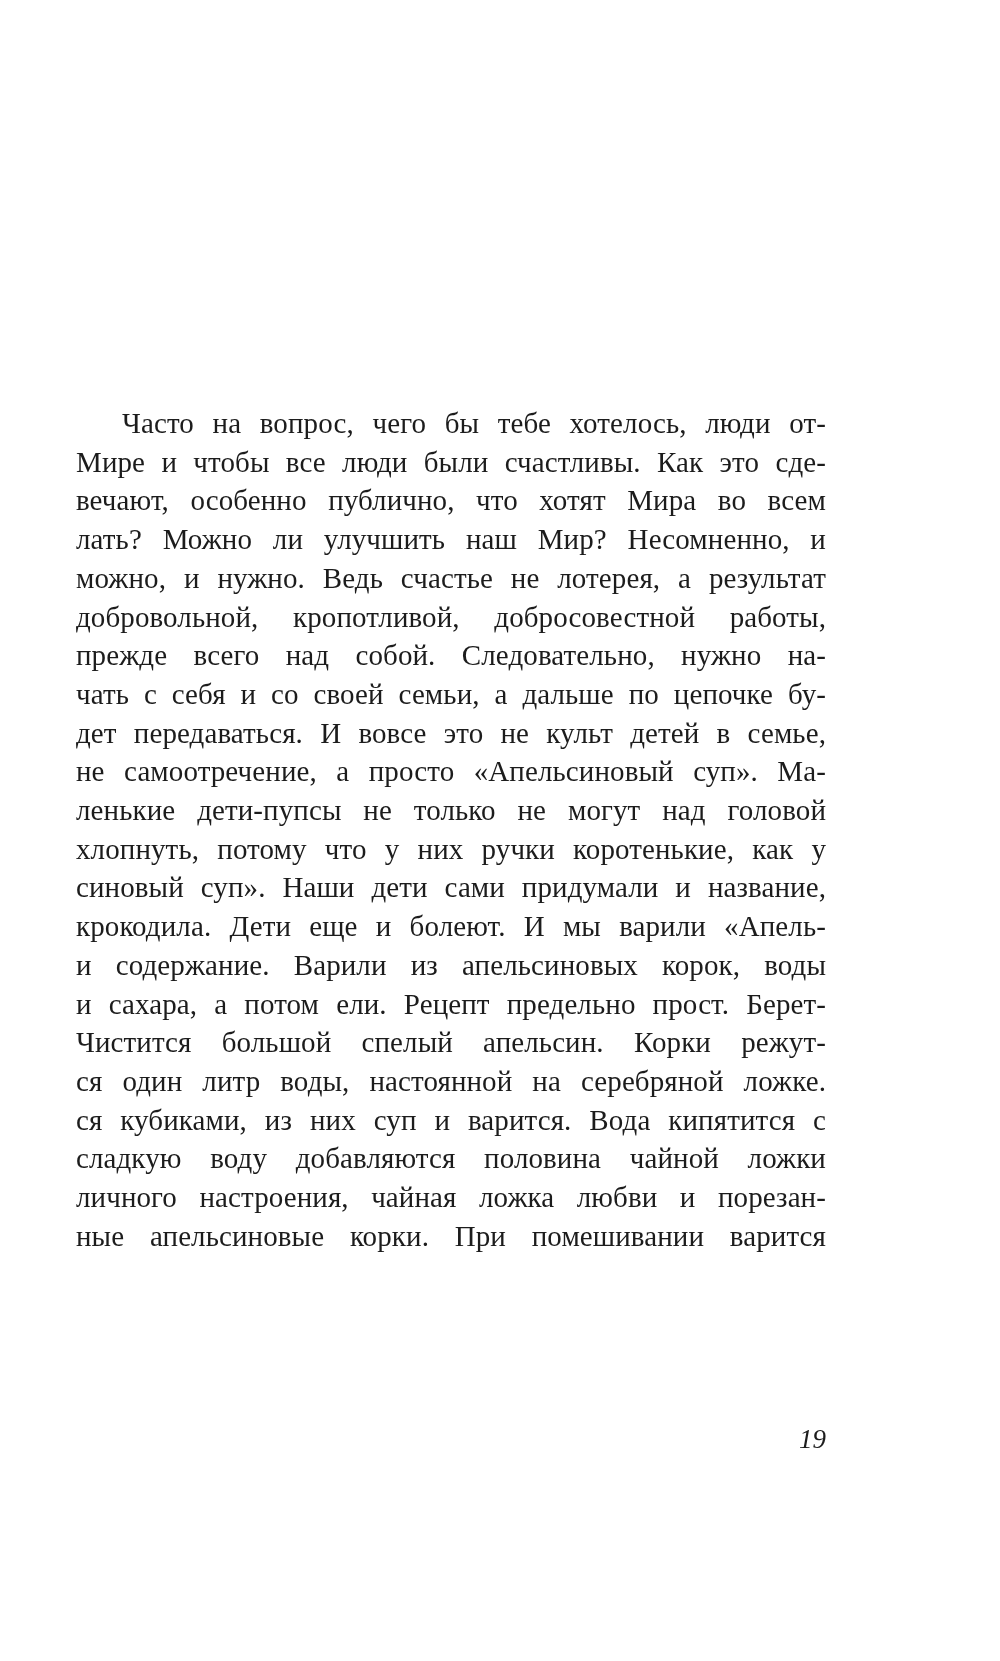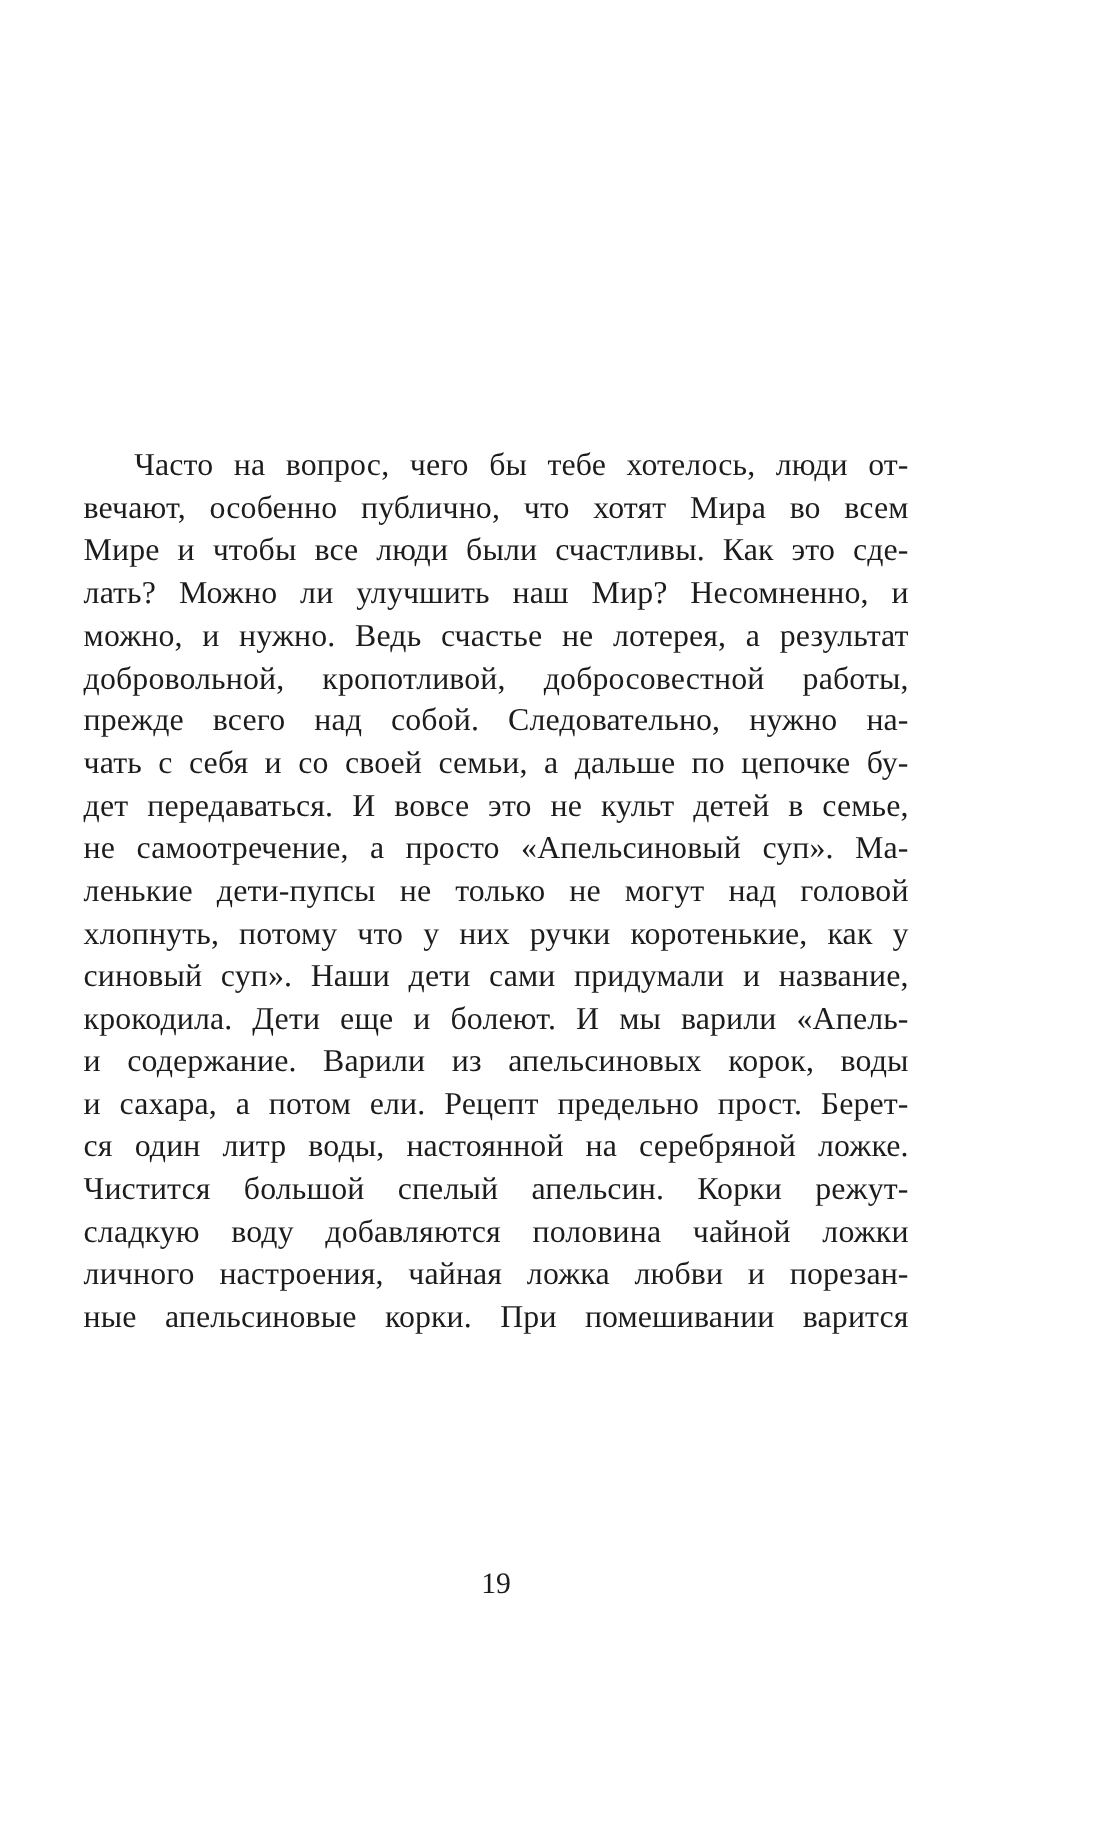--- a/index.html
+++ b/index.html
@@ -31,46 +31,48 @@
     letter-spacing: 0.1px;
   }
   .line.indent {
     text-indent: 46px;
   }
   .page-number {
     position: absolute;
     top: 1424px;
     left: 76px;
     width: 750px;
-    text-align: center;
+    text-align: right;
     font-size: 27px;
     color: #1c1c1c;
+    font-style: italic;
   }
 </style>
 </head>
 <body>
 
 <div class="book-page">
   <div class="text-block">
       <div class="line indent">Часто на вопрос, чего бы тебе хотелось, люди от-</div>
+      <div class="line">Мире и чтобы все люди были счастливы. Как это сде-</div>
       <div class="line">вечают, особенно публично, что хотят Мира во всем</div>
-      <div class="line">Мире и чтобы все люди были счастливы. Как это сде-</div>
       <div class="line">лать? Можно ли улучшить наш Мир? Несомненно, и</div>
       <div class="line">можно, и нужно. Ведь счастье не лотерея, а результат</div>
       <div class="line">добровольной, кропотливой, добросовестной работы,</div>
       <div class="line">прежде всего над собой. Следовательно, нужно на-</div>
       <div class="line">чать с себя и со своей семьи, а дальше по цепочке бу-</div>
       <div class="line">дет передаваться. И вовсе это не культ детей в семье,</div>
       <div class="line">не самоотречение, а просто «Апельсиновый суп». Ма-</div>
       <div class="line">ленькие дети-пупсы не только не могут над головой</div>
       <div class="line">хлопнуть, потому что у них ручки коротенькие, как у</div>
       <div class="line">синовый суп». Наши дети сами придумали и название,</div>
       <div class="line">крокодила. Дети еще и болеют. И мы варили «Апель-</div>
       <div class="line">и содержание. Варили из апельсиновых корок, воды</div>
       <div class="line">и сахара, а потом ели. Рецепт предельно прост. Берет-</div>
+      <div class="line">Чистится большой спелый апельсин. Корки режут-</div>
       <div class="line">ся один литр воды, настоянной на серебряной ложке.</div>
-      <div class="line">Чистится большой спелый апельсин. Корки режут-</div>
+      <div class="line">ся кубиками, из них суп и варится. Вода кипятится с</div>
       <div class="line">сладкую воду добавляются половина чайной ложки</div>
       <div class="line">личного настроения, чайная ложка любви и порезан-</div>
       <div class="line">ные апельсиновые корки. При помешивании варится</div>
     </div>
   <div class="page-number">19</div>
 </div>
 
 </body></html>

